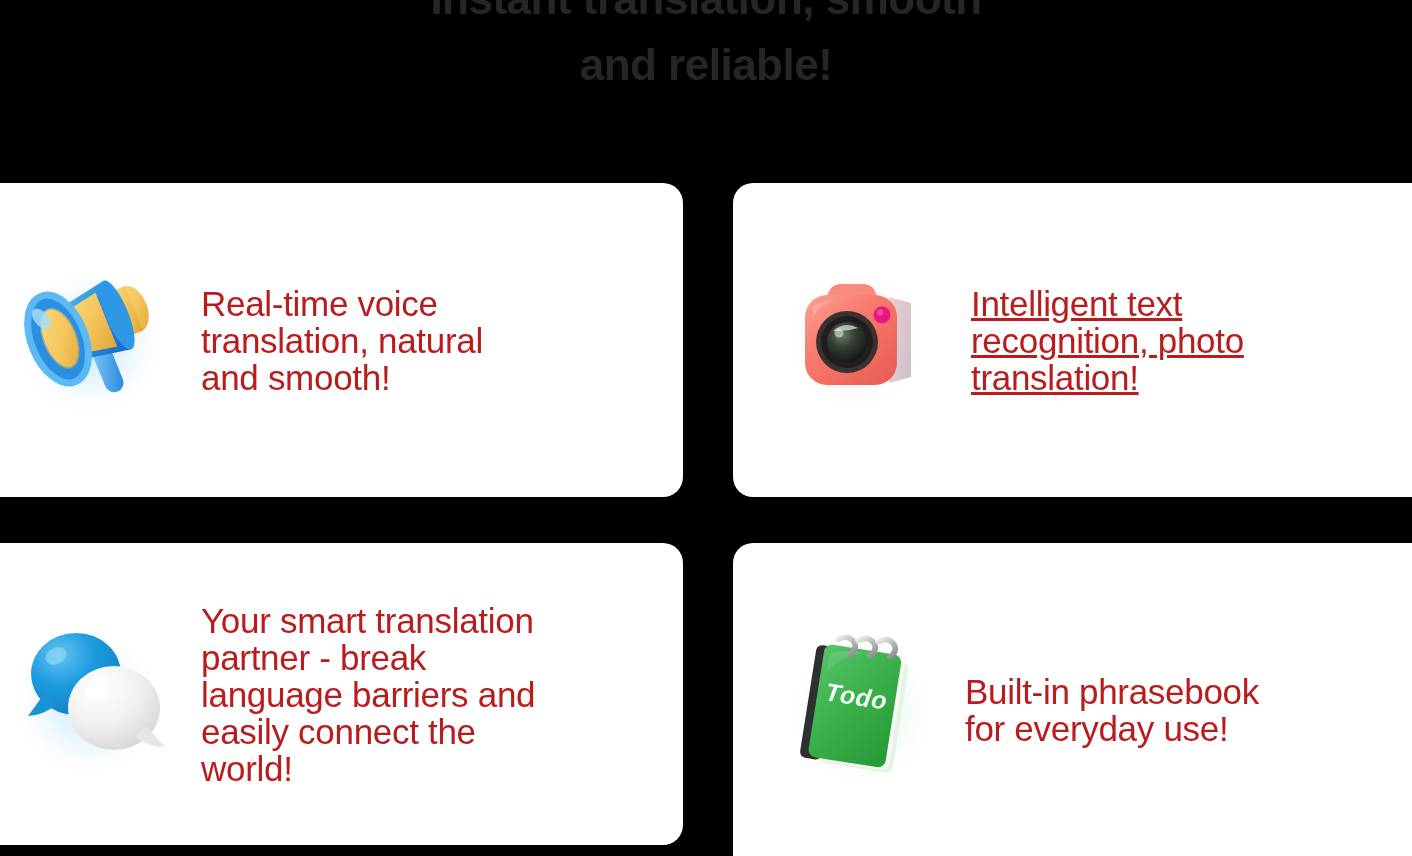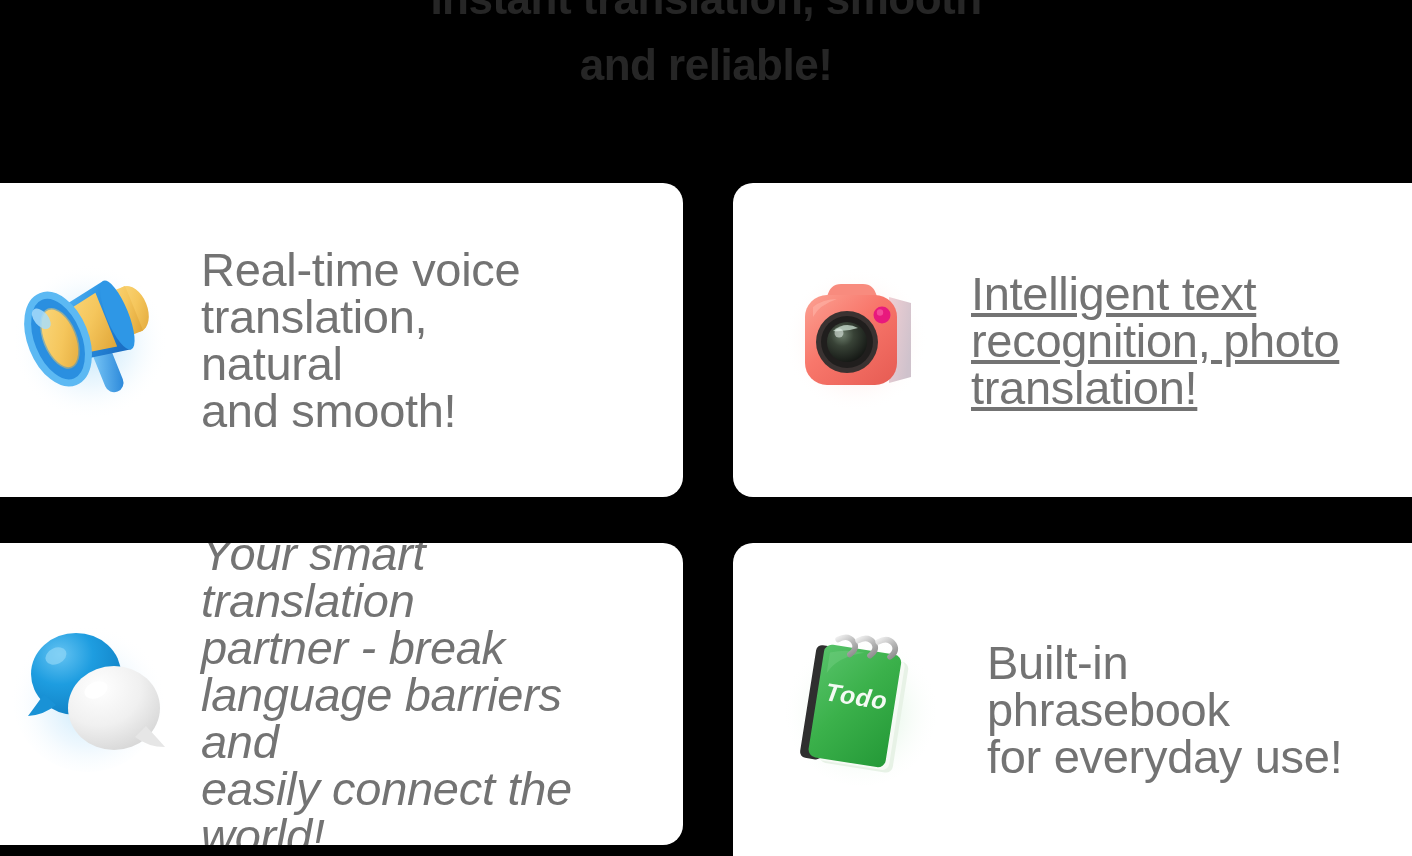--- a/index.html
+++ b/index.html
@@ -66,31 +66,31 @@
     display: flex;
     align-items: center;
     justify-content: center;
   }
   .card-1 .icon-slot { width: 180px; height: 180px; margin-left: 20px; }
   .card-2 .icon-slot { width: 170px; height: 170px; margin-left: 38px; }
   .card-3 .icon-slot { width: 180px; height: 180px; margin-left: 20px; }
   .card-4 .icon-slot { width: 180px; height: 180px; margin-left: 38px; }
 
   .card-text {
-    font-size: 47px;
-    line-height: 47px;
-    color: #737373;
+    font-size: 35px;
+    line-height: 37px;
+    color: #b91c1c;
     font-weight: normal;
     letter-spacing: -0.3px;
     white-space: pre-line;
   }
   .card-1 .card-text { margin-left: 21px; width: 380px; }
   .card-2 .card-text { margin-left: 30px; width: 380px; text-decoration: underline; }
-  .card-3 .card-text { margin-left: 21px; width: 410px; font-style: italic; }
-  .card-4 .card-text { margin-left: 36px; width: 380px; }
+  .card-3 .card-text { margin-left: 21px; width: 410px; }
+  .card-4 .card-text { margin-left: 14px; width: 380px; }
 
   .icon-svg { display: block; }
 </style>
 </head>
 <body>
 
 <div class="hero-title">Instant translation, smooth
 and reliable!</div>
 
 <div class="card card-1">

